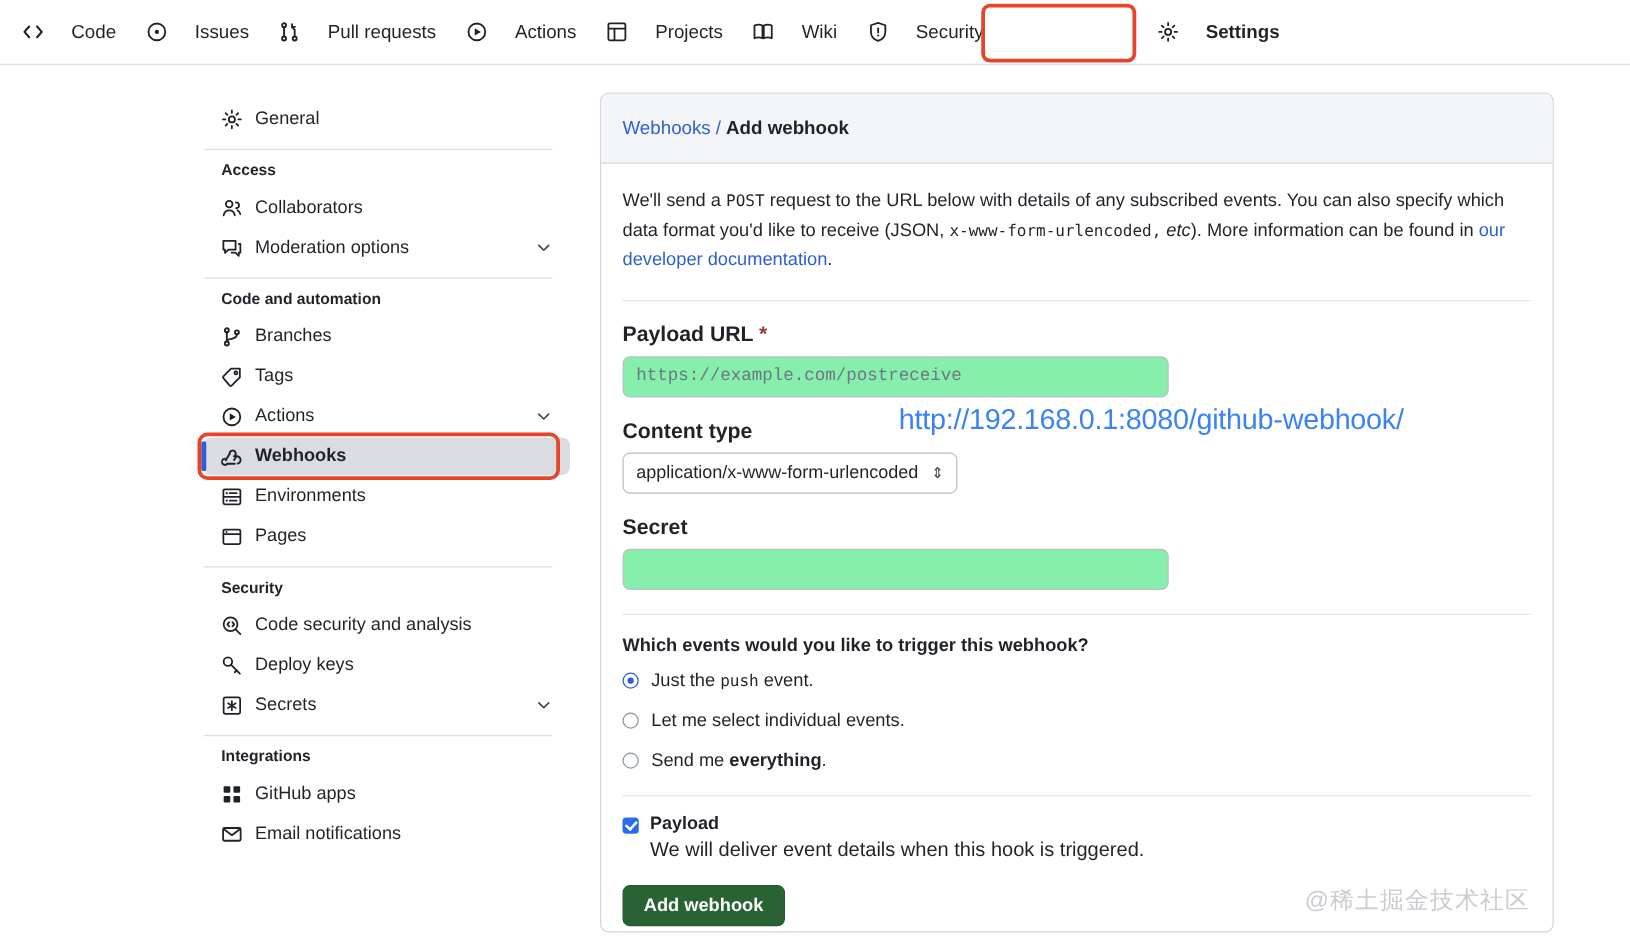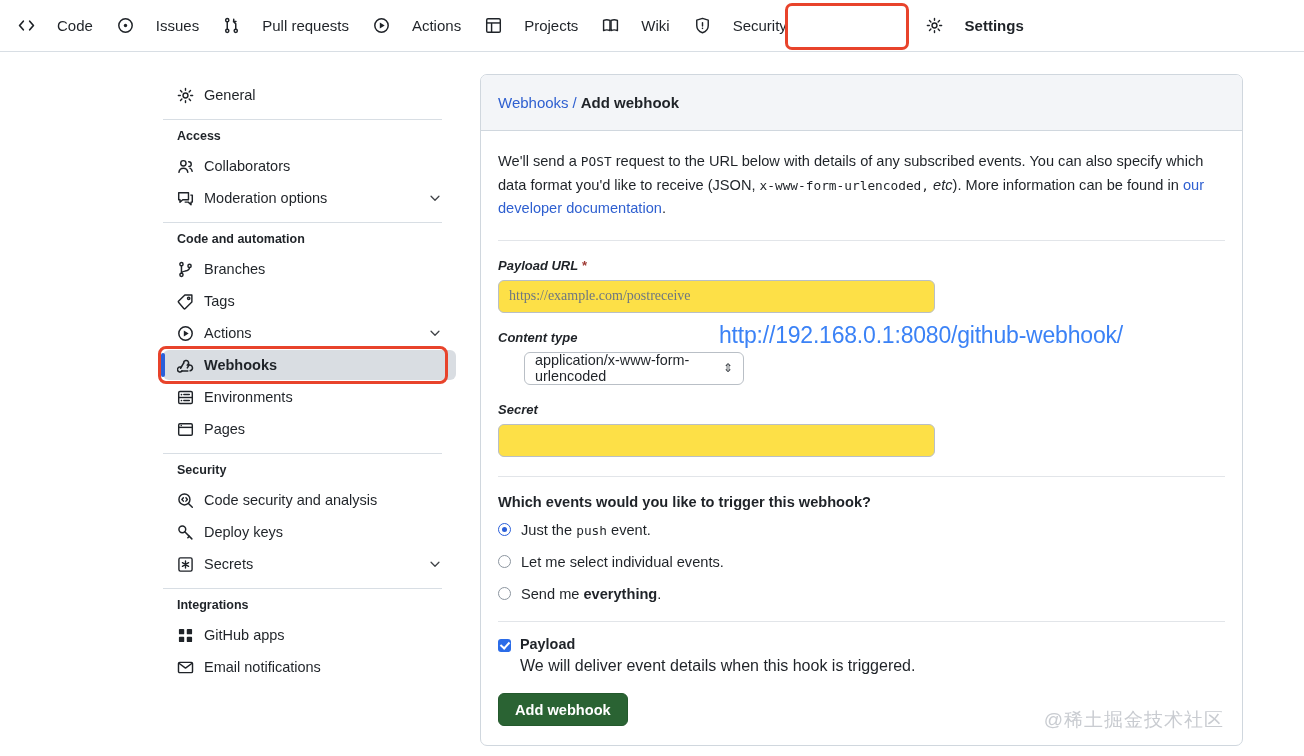--- a/index.html
+++ b/index.html
@@ -127,63 +127,61 @@
     font-size: 14.6px; line-height: 1.62;
     color: #1f2328;
     margin: 3px 0 0 0;
   }
   .mono { font-family: "DejaVu Sans Mono", monospace; font-size: 12.8px; }
   .link { color: #2e5fd0; cursor: pointer; }
 
   .hr { height: 1px; background: #e2e5e9; margin: 19px 0 0 0; }
 
   .field-label {
-    font-size: 13px; font-weight: bold;
+    font-size: 17px; font-weight: bold;
     margin: 17px 0 7px 0;
     color: #1f2328;
-    font-style: italic;
   }
   .req { color: #9e3a34; font-weight: bold; }
 
   .text-input {
     width: 437px; height: 33px;
     border: 1px solid #b9bfc6;
     border-radius: 6px;
-    background: #fde047;
+    background: #86efac;
     font-size: 14px;
     color: #6e7781;
     padding: 0 10px;
-    font-family: Liberation Serif, serif;
+    font-family: Liberation Mono, monospace;
     display: flex; align-items: center;
   }
   #secret-input { color: #1f2328; }
 
   
   #url-annot {
     position: absolute;
     left: 238px; top: 191px;
     font-size: 23px;
     color: #3b82f6;
     white-space: nowrap;
     letter-spacing: -0.2px;
     pointer-events: none;
   }
 
   .select-box {
-    width: 220px; height: 33px;
+    width: 268px; height: 33px;
     border: 1px solid #b9bfc6;
     border-radius: 6px;
     background: #fff;
     display: flex; align-items: center;
     justify-content: space-between;
     padding: 0 10px;
     font-size: 14.4px;
     color: #1f2328;
     cursor: pointer;
-    margin-left: 26px;
   }
   .select-chev { font-size: 12px; color: #3a3f45; line-height: 1; }
 
   .section-q {
     font-size: 14.6px; font-weight: bold;
     margin: 17px 0 12px 0;
   }
   .radio-row {
     display: flex; align-items: center;
     gap: 10px;

